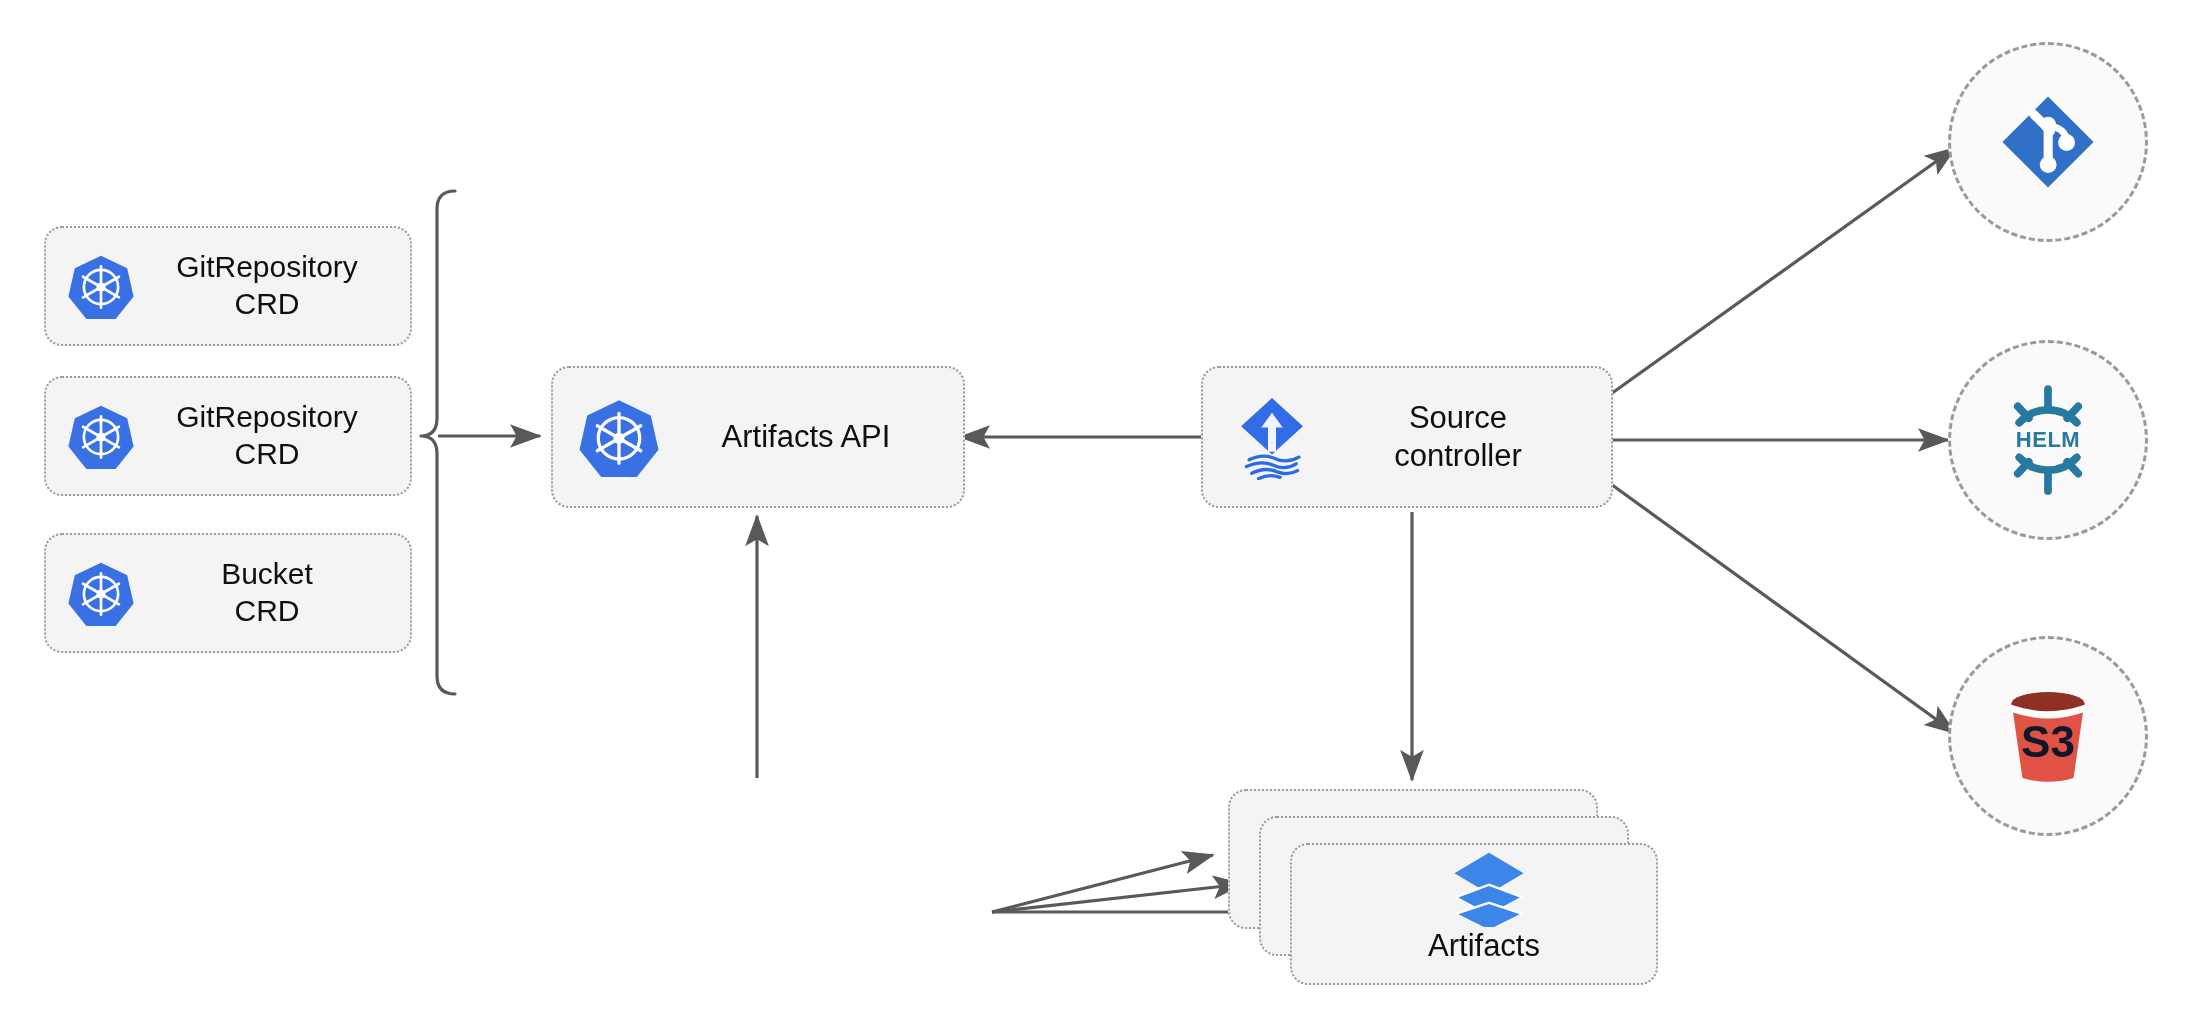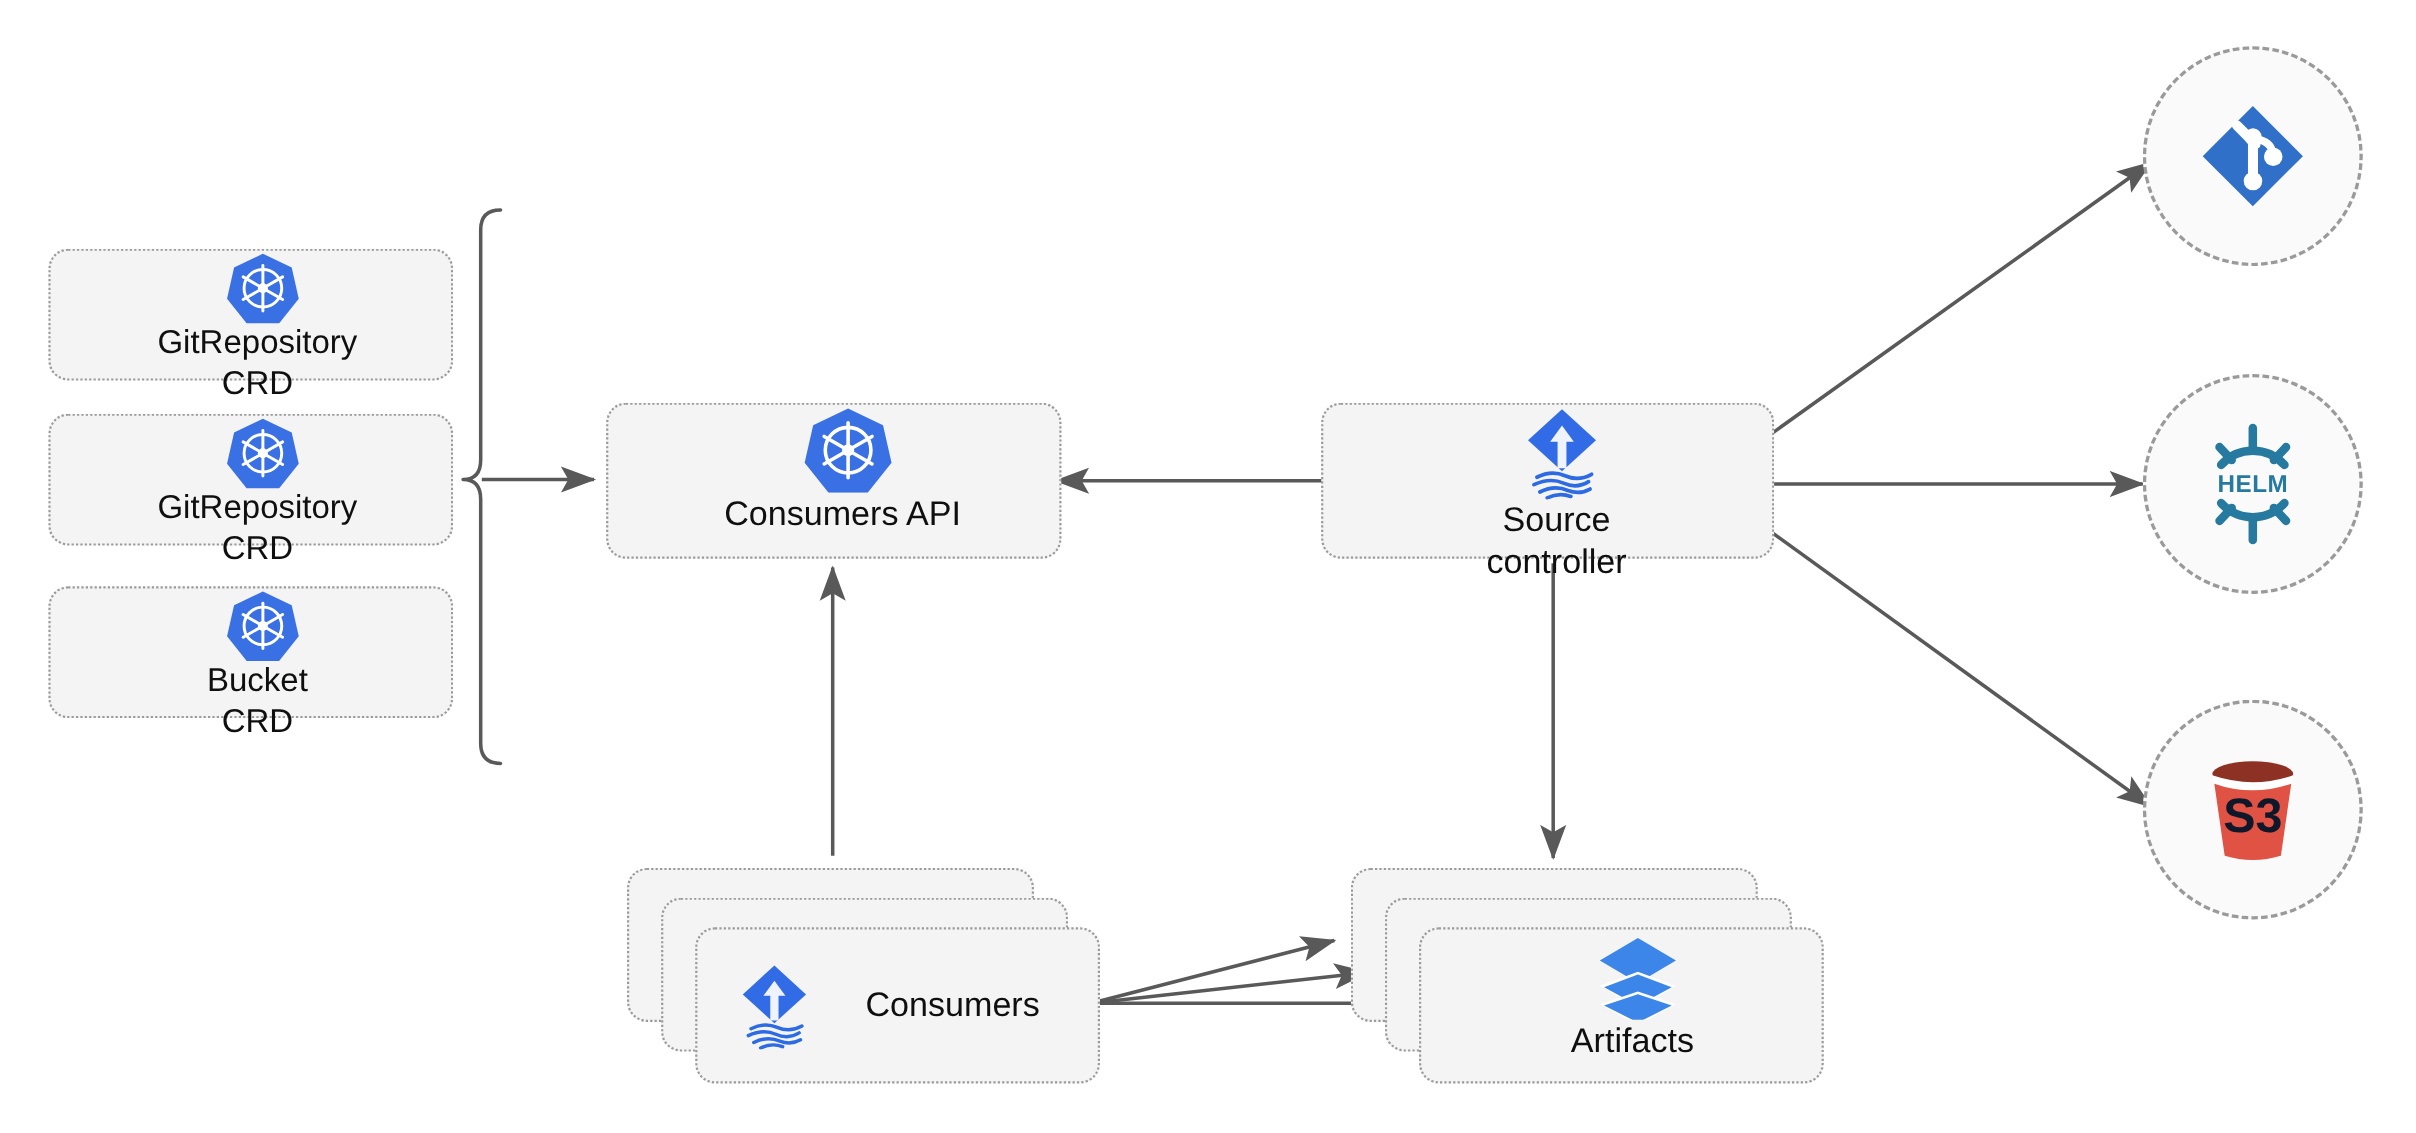--- a/index.html
+++ b/index.html
@@ -28,21 +28,20 @@
   
   .node {
     position: absolute;
     box-sizing: border-box;
     background: #f4f4f4;
     border: 2px dotted #9a9a9a;
     border-radius: 18px;
     display: flex;
     align-items: center;
     justify-content: flex-start;
-    flex-direction: column;
   }
   .node-label {
     font-size: 31px;
     color: #0f0f0f;
     line-height: 1.22;
     text-align: center;
     white-space: pre-line;
     flex: 1;
     padding-right: 10px;
   }
@@ -204,59 +203,40 @@
           <circle cx="32" cy="33" r="4.4" fill="#ffffff" stroke="none"></circle>
           <line x1="32" y1="33" x2="32" y2="13"></line>
           <line x1="32" y1="33" x2="49.4" y2="23"></line>
           <line x1="32" y1="33" x2="49.4" y2="43"></line>
           <line x1="32" y1="33" x2="32" y2="53"></line>
           <line x1="32" y1="33" x2="14.6" y2="43"></line>
           <line x1="32" y1="33" x2="14.6" y2="23"></line>
         </g>
       </svg>
     </span>
-    <span class="node-label">Consumers API</span>
+    <span class="node-label">Artifacts API</span>
   </div>
 
   <div class="node center-box" style="left:1201px; top:366px; width:412px; height:142px;">
     <span class="node-icon">
       <svg width="86" height="86" viewBox="0 0 64 64">
         <path d="M32 3 L55 24 L32 45 L9 24 Z" fill="#316CE6"></path>
         <path d="M32 14 L40 25 L35 25 L35 43 L29 43 L29 25 L24 25 Z" fill="#ffffff" opacity="0.92"></path>
         <g stroke="#2C6BE4" stroke-width="2.5" stroke-linecap="round" fill="none">
           <path d="M15 49 Q 25 44 34 48 Q 43 52 52 47"></path>
           <path d="M13 54 Q 24 49 33 53 Q 42 57 50 52"></path>
           <path d="M17 59 Q 27 54 36 58 Q 44 61 51 57"></path>
           <path d="M22 63 Q 30 59 38 62"></path>
         </g>
       </svg>
     </span>
     <span class="node-label">Source
 controller</span>
   </div>
 
-  <div class="stack" style="left:570px; top:789px; width:430px; height:200px;">
-    <div class="layer" style="left:0px; top:0px; width:370px; height:140px;"></div>
-    <div class="layer" style="left:31px; top:27px; width:370px; height:140px;"></div>
-    <div class="front" style="left:62px; top:54px; width:368px; height:142px;">
-      <span class="node-icon">
-        <svg width="80" height="80" viewBox="0 0 64 64">
-          <path d="M32 3 L55 24 L32 45 L9 24 Z" fill="#316CE6"></path>
-          <path d="M32 14 L40 25 L35 25 L35 43 L29 43 L29 25 L24 25 Z" fill="#ffffff" opacity="0.92"></path>
-          <g stroke="#2C6BE4" stroke-width="2.5" stroke-linecap="round" fill="none">
-            <path d="M15 49 Q 25 44 34 48 Q 43 52 52 47"></path>
-            <path d="M13 54 Q 24 49 33 53 Q 42 57 50 52"></path>
-            <path d="M17 59 Q 27 54 36 58 Q 44 61 51 57"></path>
-            <path d="M22 63 Q 30 59 38 62"></path>
-          </g>
-        </svg>
-      </span>
-      <span class="node-label">Consumers</span>
-    </div>
-  </div>
 
   <div class="stack" style="left:1228px; top:789px; width:430px; height:200px;">
     <div class="layer" style="left:0px; top:0px; width:370px; height:140px;"></div>
     <div class="layer" style="left:31px; top:27px; width:370px; height:140px;"></div>
     <div class="front" style="left:62px; top:54px; width:368px; height:142px;flex-direction:column;">
       <span class="node-icon">
         <svg width="82" height="82" viewBox="0 0 64 64">
           <path d="M32 6 L59 22 L32 38 L5 22 Z" fill="#3B86E8"></path>
           <path d="M32 30 L59 40 L32 56 L5 40 Z" fill="#ffffff"></path>
           <path d="M32 32 L56 41 L32 54 L8 41 Z" fill="#3B86E8"></path>

